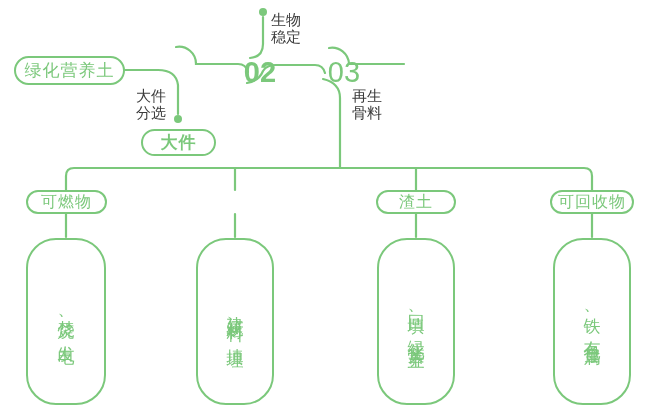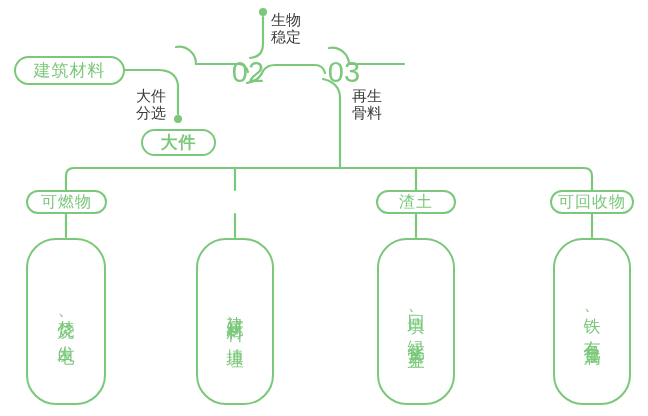--- a/index.html
+++ b/index.html
@@ -45,21 +45,21 @@
   .pill.cat3   { left: 376px; width: 80px; }
   .pill.cat4   { left: 550px; width: 84px; }
   .stepnum {
     position: absolute;
     width: 40px; height: 30px; top: 57px;
     color: var(--green);
     font-size: 29px; line-height: 30px;
     text-align: center;
   }
   .n1 { left: 161px; }
-  .n2 { left: 228px; }
+  .n2 { left: 240px; font-weight: bold; }
   .n3 { left: 324px; }
   .steplabel {
     position: absolute;
     width: 34px;
     color: var(--label);
     font-size: 15px; line-height: 17px;
     word-break: break-all;
   }
   .lb-bio    { left: 271px; top: 11px; }
   .lb-dajian { left: 136px; top: 87px; }
@@ -101,21 +101,21 @@
     <path d="M323,79 Q340,83 340,98 V168"></path>
     <path d="M66,190 V176 Q66,168 74,168 H584 Q592,168 592,176 V190"></path>
     <path d="M235,168 V190"></path>
     <path d="M416,168 V190"></path>
     <path d="M66,214 V237"></path>
     <path d="M235,214 V237"></path>
     <path d="M416,214 V237"></path>
     <path d="M592,214 V237"></path>
   </svg>
 
-  <div class="pill root">建筑材料</div>
+  <div class="pill root">绿化营养土</div>
 
   <div class="stepnum n2">02</div>
   <div class="stepnum n3">03</div>
 
   <div class="steplabel lb-dajian">大件分选</div>
   <div class="steplabel lb-bio">生物稳定</div>
   <div class="steplabel lb-jixie">再生骨料</div>
 
   <div class="pill out1">大件</div>
 

